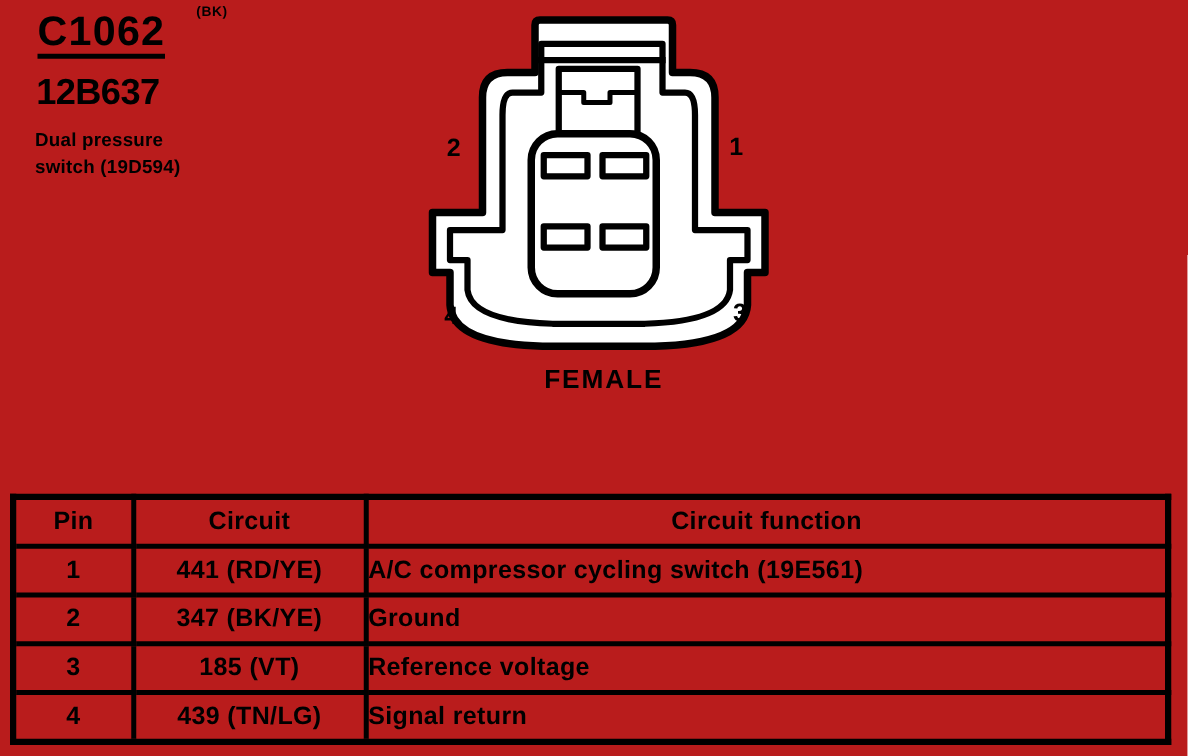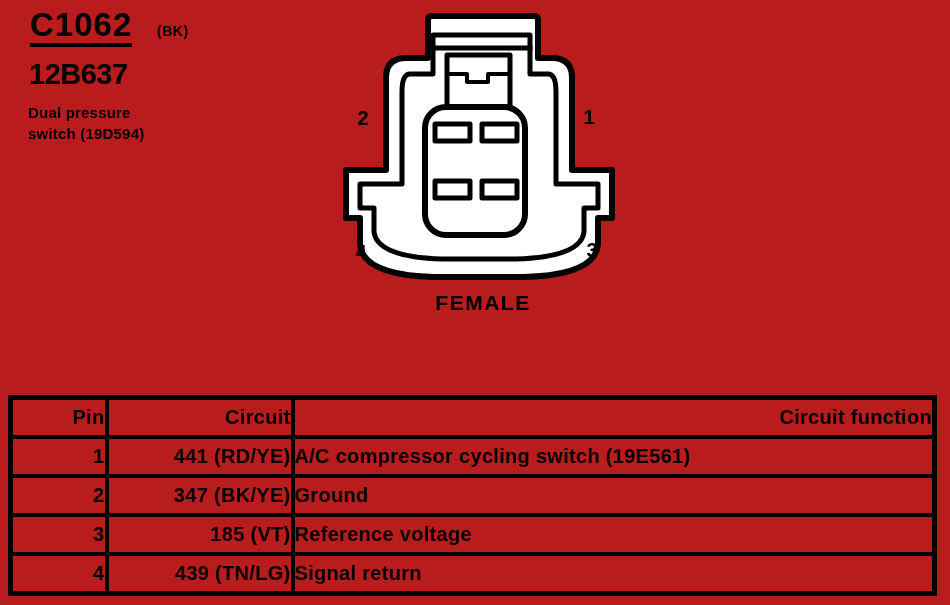--- a/index.html
+++ b/index.html
@@ -25,22 +25,22 @@
     font-size: 33px;
     font-weight: 700;
     letter-spacing: 1px;
     line-height: 1;
     border-bottom: 4px solid #000;
     padding-bottom: 2px;
   }
   .color-code {
     position: absolute;
     left: 157px;
-    top: 23px;
-    font-size: 14px;
+    top: 4px;
+    font-size: 11px;
     font-weight: 700;
     letter-spacing: 0.5px;
   }
   .part-number {
     position: absolute;
     left: 29px;
     top: 60px;
     font-size: 29px;
     font-weight: 700;
     letter-spacing: -0.5px;
@@ -86,21 +86,21 @@
     table-layout: fixed;
   }
   .pinout-table th,
   .pinout-table td {
     border: 4px solid #000;
     font-size: 20px;
     font-weight: 700;
     letter-spacing: 0.3px;
     height: 35px;
     padding: 0;
-    text-align: right;
+    text-align: center;
     vertical-align: middle;
     white-space: nowrap;
     overflow: hidden;
   }
   .pinout-table {
     border: 5px solid #000;
   }
   .pinout-table td.function-cell {
     text-align: left;
   }

